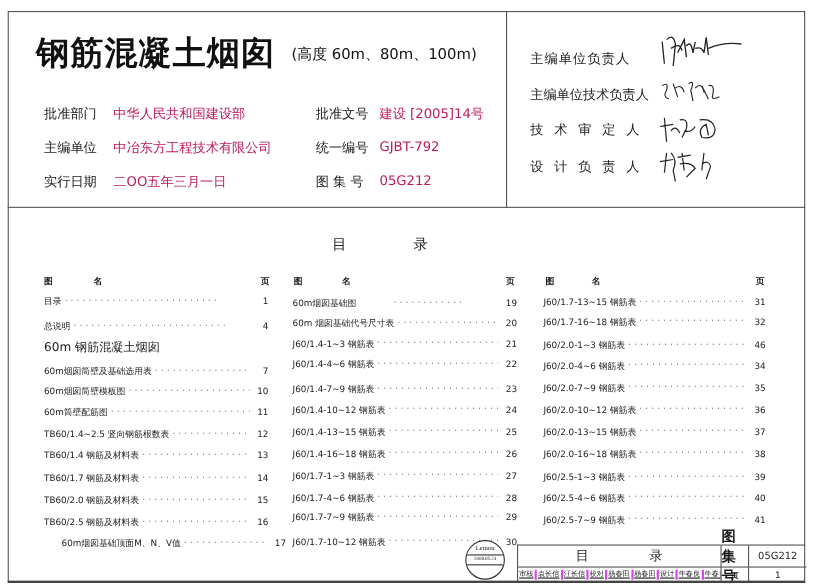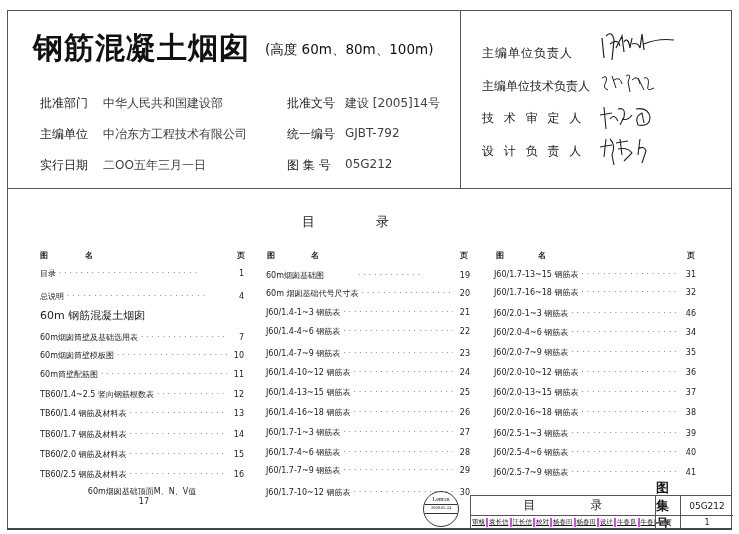--- a/index.html
+++ b/index.html
@@ -7,21 +7,21 @@
          font-family:"DejaVu Sans", sans-serif; color:#1a1a1a; }
   .frame { position:absolute; left:7px; top:10px; width:725px; height:519px;
            border:1.5px solid #555; box-sizing:border-box; }
   .hdr-left { position:absolute; left:7px; top:10px; width:454px; height:179px;
               border-right:1.5px solid #555; border-bottom:1.5px solid #555; box-sizing:border-box; }
   .hdr-right { position:absolute; left:460px; top:10px; width:272px; height:179px;
                border-bottom:1.5px solid #555; box-sizing:border-box; }
   .main-title { position:absolute; left:33px; top:28px; font-size:30px; font-weight:bold; letter-spacing:1px; color:#111; }
   .sub-title { position:absolute; left:265px; top:41px; font-size:13.5px; color:#111; }
   .info-label { position:absolute; font-size:12px; color:#222; }
-  .info-val { position:absolute; font-size:12px; color:#404040; }
+  .info-val { position:absolute; font-size:12px; color:#be185d; }
   .sig-label { position:absolute; left:482px; font-size:12px; letter-spacing:1px; color:#222; }
   .sig { position:absolute; left:598px; }
   .toc-heading { position:absolute; top:213px; font-size:13px; color:#222; }
   .col-head { position:absolute; top:0; font-size:8px; font-weight:bold; color:#222; white-space:nowrap; }
   .toc-row { position:absolute; height:14px; font-size:8px; color:#222; white-space:nowrap; display:flex; align-items:center; }
   .toc-row .nm { white-space:nowrap; }
   .toc-row .dots { flex:1; overflow:hidden; white-space:nowrap; letter-spacing:3.2px; font-size:7px; margin:0 3px; color:#333; }
   .toc-row .pg { width:14px; text-align:right; font-size:8px; }
   .section-head { position:absolute; font-size:11px; color:#222; white-space:nowrap; }
   .tb { position:absolute; left:470px; top:495px; width:262px; height:34px; border-top:1.5px solid #555; border-left:1.5px solid #555; box-sizing:border-box; }
@@ -132,21 +132,21 @@
 <div class="toc-row" style="left:40px;top:447px;width:204px;">
     <span class="nm">TB60/2.0 钢筋及材料表</span>
     <span class="dots">··························</span>
     <span class="pg">15</span>
   </div>
 <div class="toc-row" style="left:40px;top:467px;width:204px;">
     <span class="nm">TB60/2.5 钢筋及材料表</span>
     <span class="dots">··························</span>
     <span class="pg">16</span>
   </div>
-<div class="toc-row" style="left:40px;top:486px;width:204px;flex-direction:column;">
+<div class="toc-row" style="left:56px;top:486px;width:204px;">
     <span class="nm">60m烟囱基础顶面M、N、V值</span>
     <span class="dots">··························</span>
     <span class="pg">17</span>
   </div>
 
 <div class="col-head" style="left:267px;top:250px;">图</div>
 <div class="col-head" style="left:311px;top:250px;">名</div>
 <div class="col-head" style="left:460px;top:250px;">页</div>
 
 <div class="toc-row" style="left:266px;top:268px;width:204px;gap:31px;">

